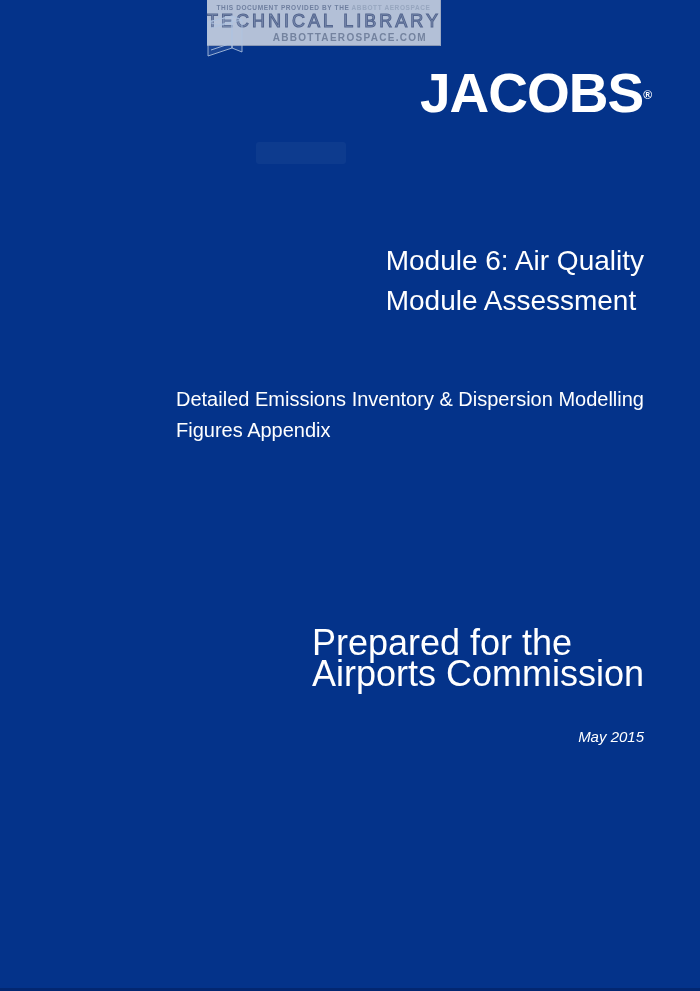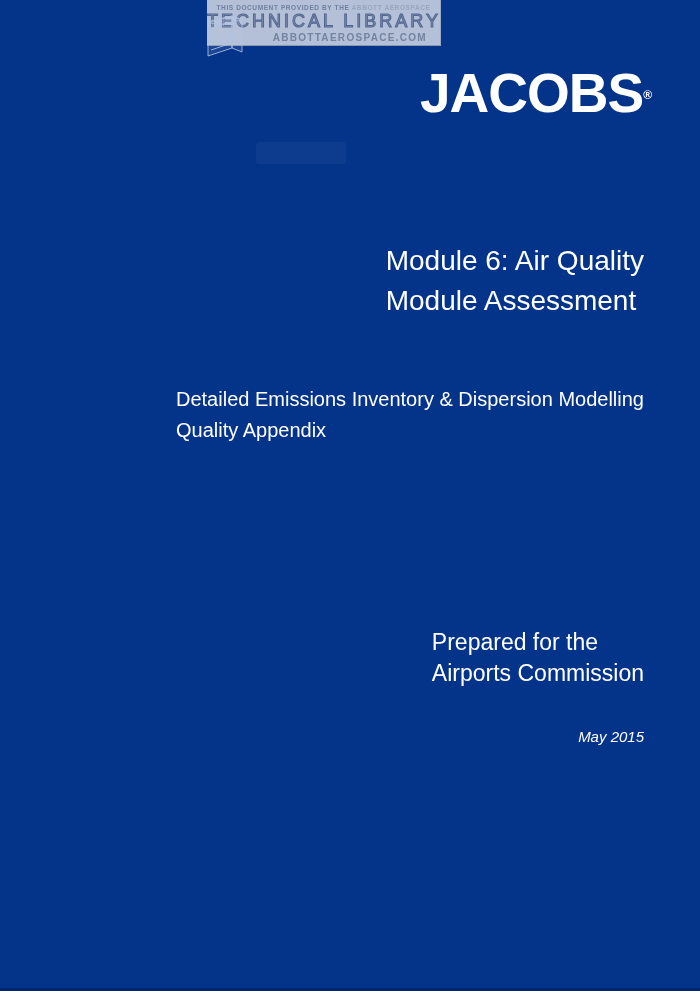--- a/index.html
+++ b/index.html
@@ -90,21 +90,21 @@
     left: 256px; top: 142px;
     width: 90px; height: 22px;
     background: rgba(255,255,255,0.04);
     border-radius: 3px;
   }
 
   
   .rblock { position: absolute; right: 56px; color: #ffffff; text-align: left; white-space: nowrap; }
   .title-block    { top: 241px; font-size: 28px; line-height: 40px; }
   .subtitle-block { top: 384px; font-size: 20px; line-height: 31px; }
-  .prepared-block { top: 627px; font-size: 23px; line-height: 31px; }
+  .prepared-block { top: 627px; font-size: 36px; line-height: 31px; }
   .date-block     { top: 727px; font-size: 15px; line-height: 20px; font-style: italic; }
 
   
   .bottom-edge {
     position: absolute;
     left: 0; bottom: 0;
     width: 700px; height: 3px;
     background: rgba(0, 5, 40, 0.25);
   }
 </style>
@@ -135,21 +135,21 @@
 
   <div class="ghost"></div>
 
   <div class="rblock title-block">
     <div>Module 6: Air Quality</div>
     <div>Module Assessment</div>
   </div>
 
   <div class="rblock subtitle-block">
     <div>Detailed Emissions Inventory &amp; Dispersion Modelling</div>
-    <div>Quality Appendix</div>
+    <div>Figures Appendix</div>
   </div>
 
   <div class="rblock prepared-block">
     <div>Prepared for the</div>
     <div>Airports Commission</div>
   </div>
 
   <div class="rblock date-block">May 2015</div>
 
   <div class="bottom-edge"></div>

